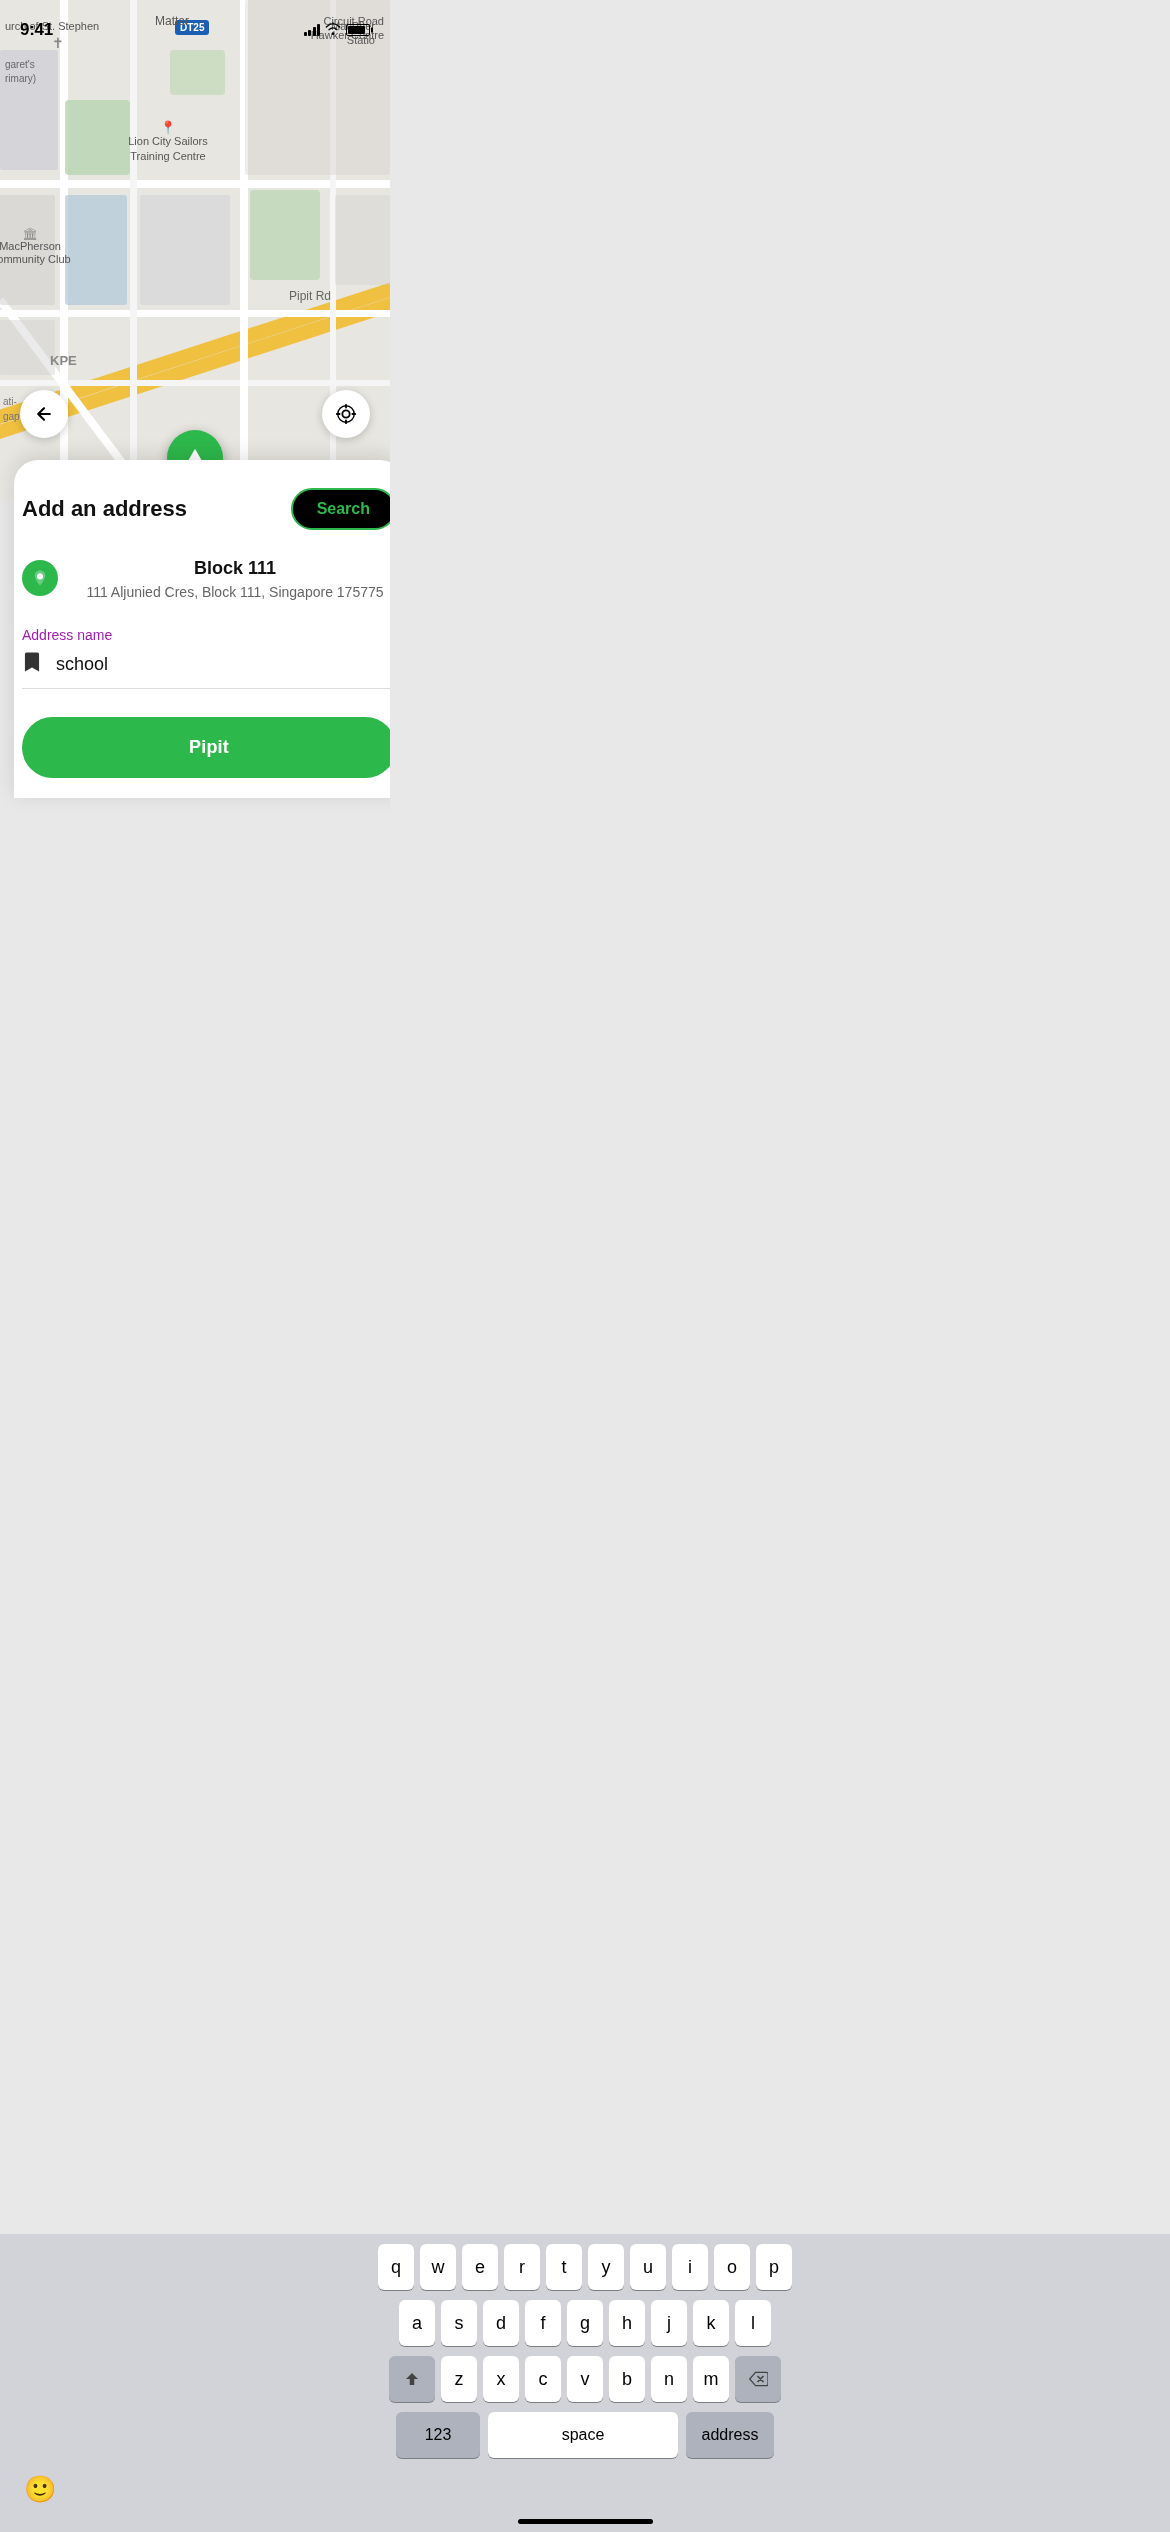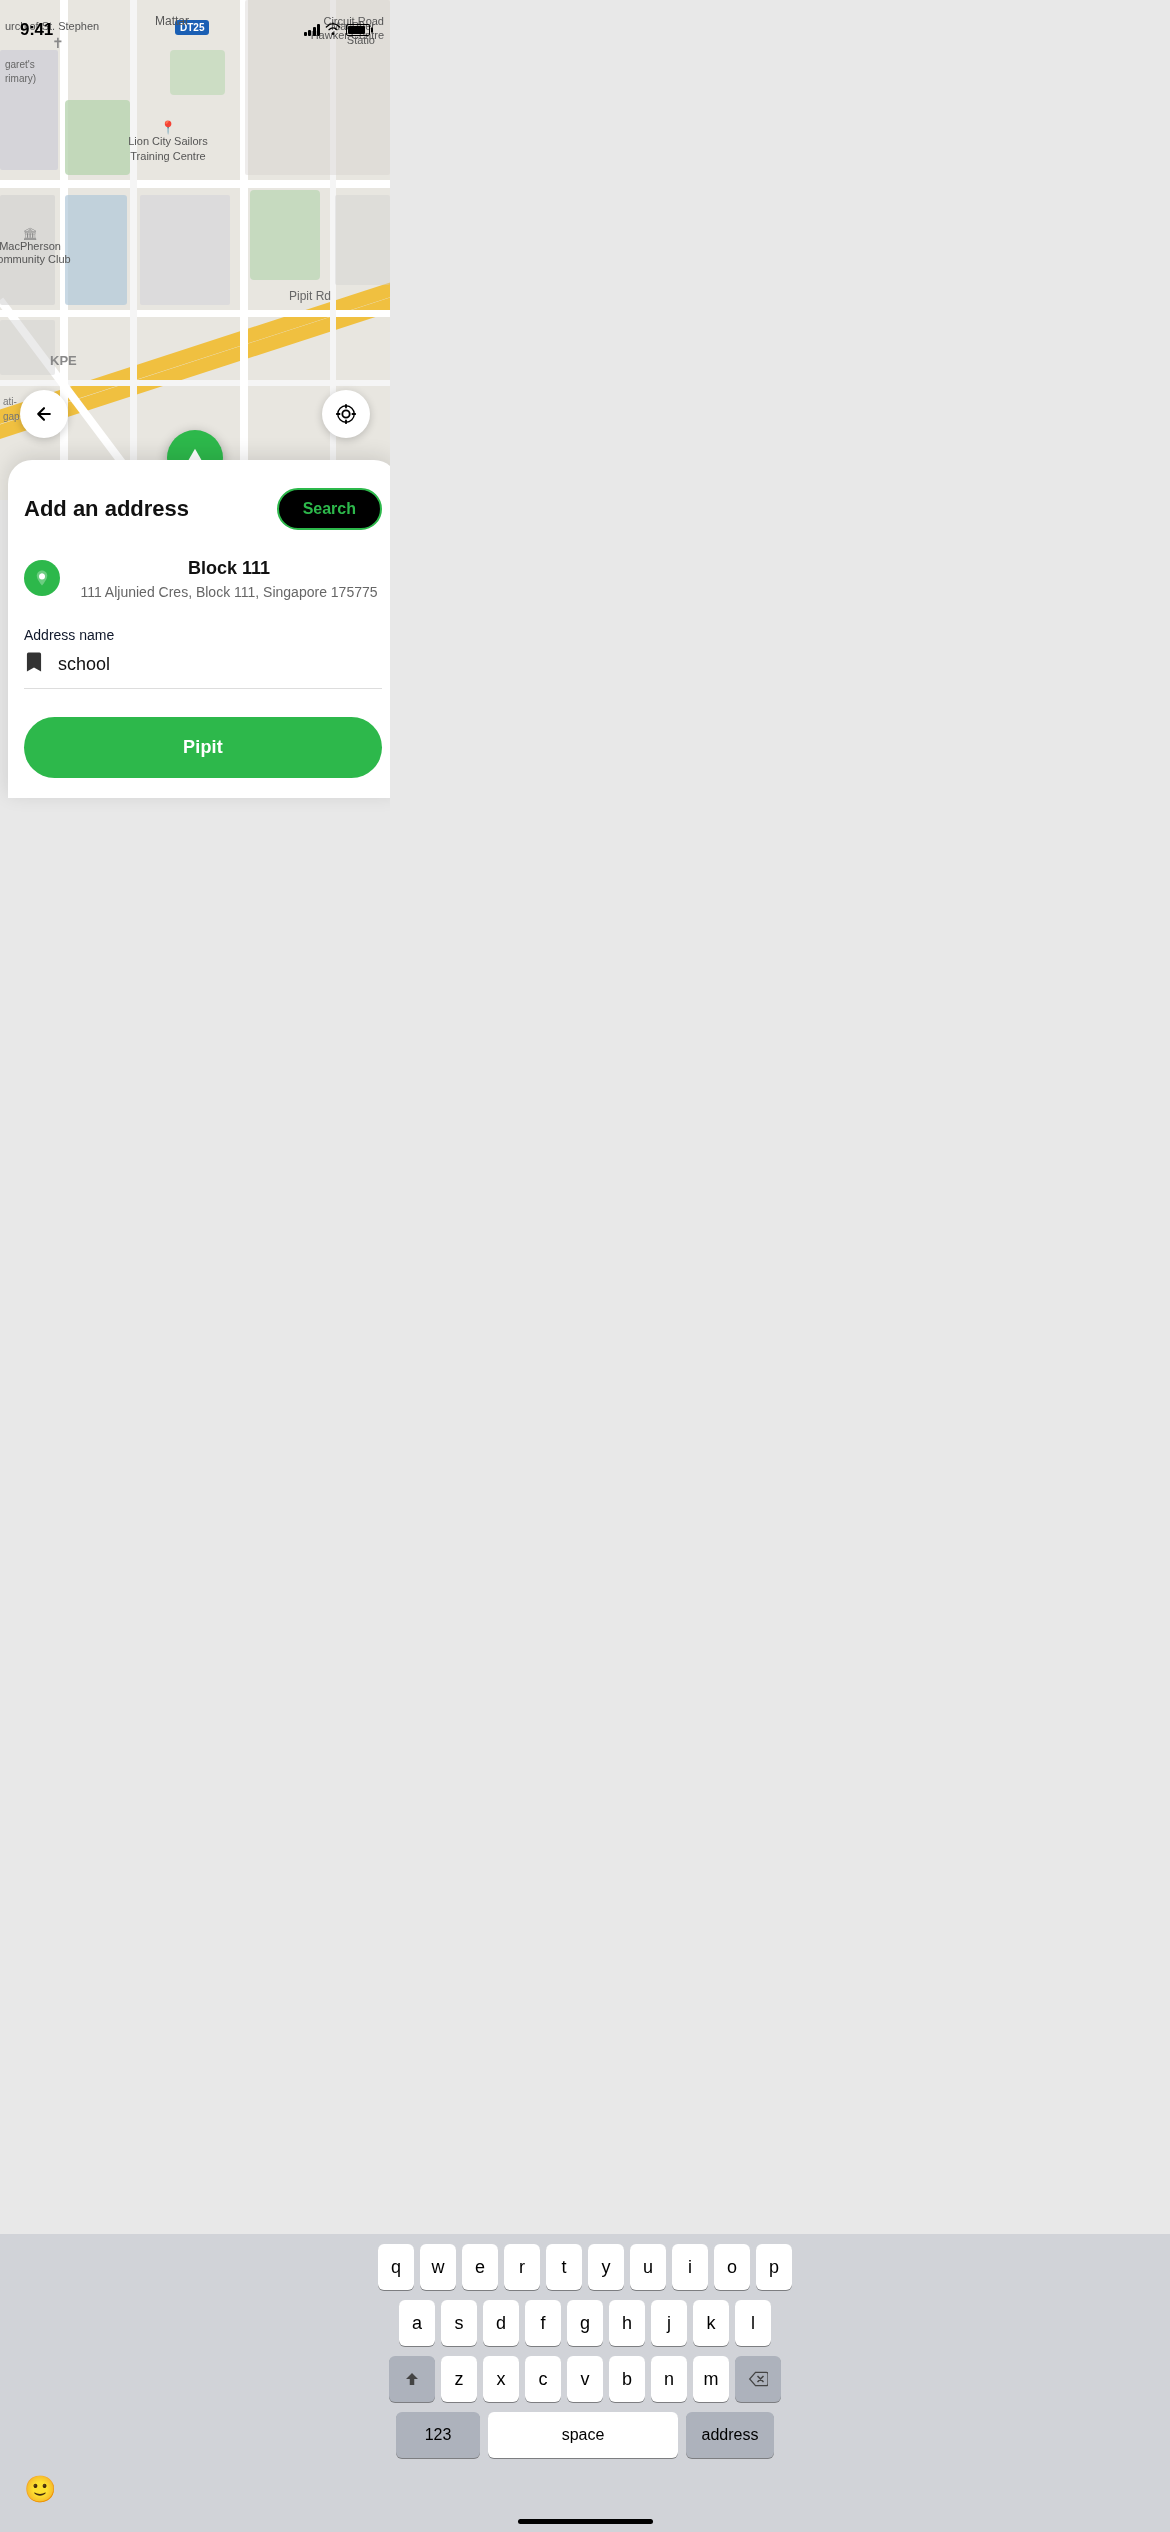--- a/index.html
+++ b/index.html
@@ -151,25 +151,25 @@
       align-items: center;
       justify-content: center;
       box-shadow: 0 3px 12px rgba(0,0,0,0.3);
       z-index: 10;
     }
 
     
     .bottom-sheet {
       position: absolute;
       bottom: 0;
-      left: 8px;
+      left: 14px;
       width: 100%;
       background: white;
       border-radius: 24px 24px 0 0;
-      padding: 28px 16px 20px;
+      padding: 28px 8px 20px;
       z-index: 20;
       box-shadow: 0 -4px 20px rgba(0,0,0,0.12);
     }
 
     .sheet-header {
       display: flex;
       align-items: center;
       justify-content: space-between;
       margin-bottom: 28px;
     }
@@ -229,21 +229,21 @@
       line-height: 1.4;
     }
 
     
     .name-field-section {
       margin-bottom: 28px;
     }
 
     .name-label {
       font-size: 14px;
-      color: #0f172a;
+      color: #a21caf;
       margin-bottom: 8px;
     }
 
     .name-input-row {
       display: flex;
       align-items: center;
       gap: 14px;
       border-bottom: 1.5px solid #ddd;
       padding-bottom: 10px;
     }

